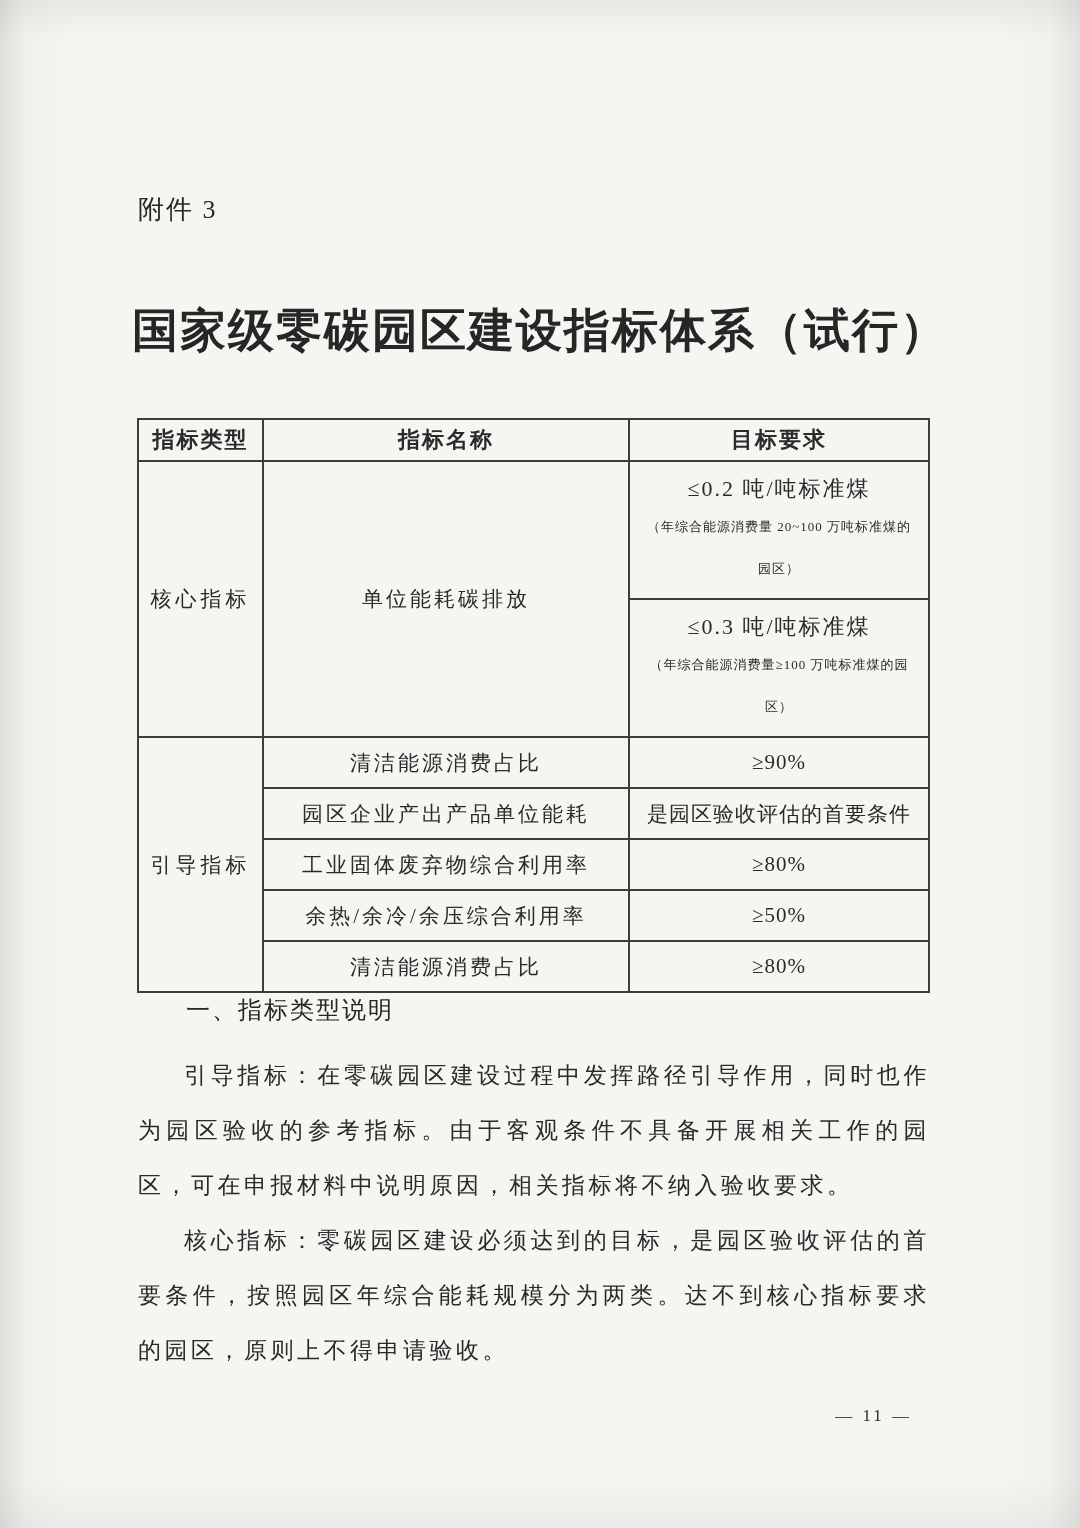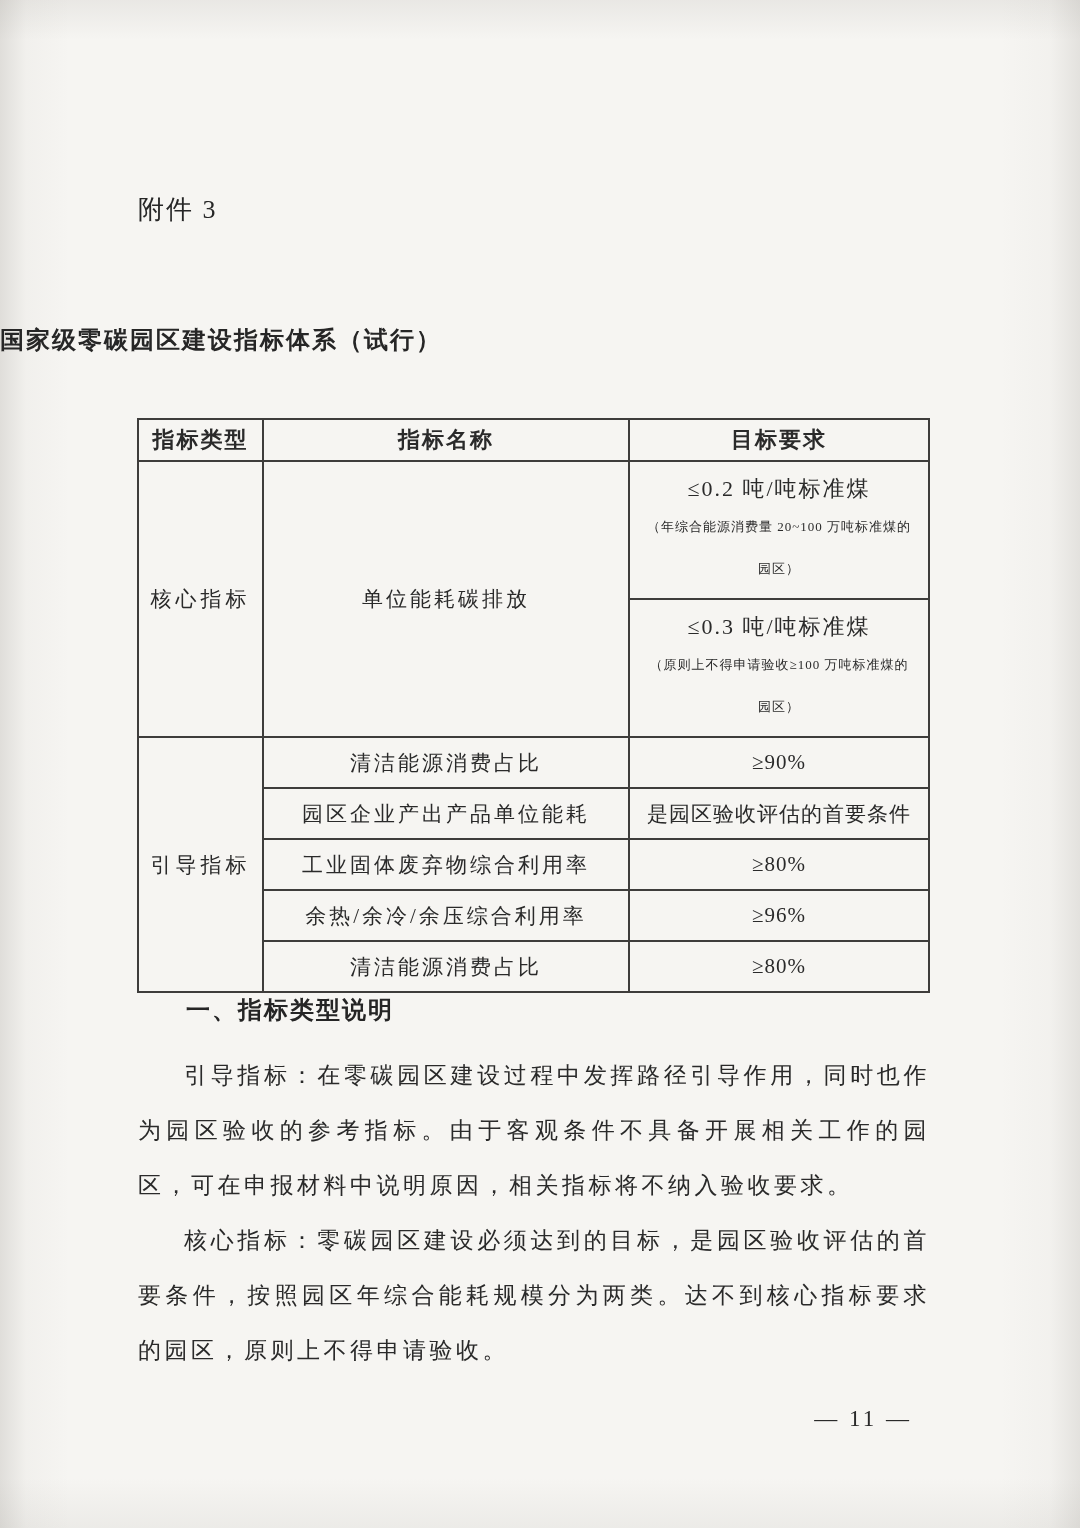--- a/index.html
+++ b/index.html
@@ -22,24 +22,24 @@
   .attachment {
     position: absolute;
     left: 138px;
     top: 192px;
     font-size: 26px;
     letter-spacing: 2px;
   }
   .doc-title {
     position: absolute;
     left: 0;
-    top: 324px;
+    top: 300px;
     width: 100%;
-    text-align: left;
-    font-size: 24px;
+    text-align: center;
+    font-size: 46px;
     font-weight: bold;
     letter-spacing: 2px;
     font-family: "Liberation Serif", "DejaVu Serif", serif;
   }
   table.indicator-table {
     position: absolute;
     left: 137px;
     top: 418px;
     width: 791px;
     border-collapse: collapse;
@@ -89,40 +89,40 @@
     padding: 0 14px 8px 14px;
   }
   .section {
     position: absolute;
     left: 138px;
     top: 994px;
     width: 792px;
   }
   .section-heading {
     font-size: 24px;
-    font-weight: bold;
+    font-weight: normal;
     letter-spacing: 2px;
     margin-left: 48px;
     margin-bottom: 22px;
     font-family: "Liberation Sans", "DejaVu Sans", sans-serif;
     color: #252525;
   }
   .section p {
     font-size: 23px;
     line-height: 55px;
     letter-spacing: 3.5px;
     text-align: justify;
     text-indent: 2em;
     color: #2a2a2a;
   }
   .page-number {
     position: absolute;
     right: 168px;
     top: 1406px;
-    font-size: 23px;
+    font-size: 17px;
     letter-spacing: 3px;
     color: #2a2a2a;
   }
 </style>
 </head>
 <body>
 
 <div class="page">
 
   <div class="attachment">附件 3</div>
@@ -147,39 +147,39 @@
         <td class="cell-type" rowspan="2">核心指标</td>
         <td class="cell-name" rowspan="2">单位能耗碳排放</td>
         <td class="cell-target">
           <div class="target-value">≤0.2 吨/吨标准煤</div>
           <div class="target-note">（年综合能源消费量 20~100 万吨标准煤的园区）</div>
         </td>
       </tr>
       <tr class="core-target-row-2">
         <td class="cell-target">
           <div class="target-value">≤0.3 吨/吨标准煤</div>
-          <div class="target-note">（原则上不得申请验收≥100 万吨标准煤的园区）</div>
+          <div class="target-note">（年综合能源消费量≥100 万吨标准煤的园区）</div>
         </td>
       </tr>
       <tr class="guide-row">
         <td class="cell-type" rowspan="5">引导指标</td>
         <td class="cell-name">清洁能源消费占比</td>
         <td class="cell-target">≥90%</td>
       </tr>
       <tr class="guide-row">
         <td class="cell-name">园区企业产出产品单位能耗</td>
         <td class="cell-target">是园区验收评估的首要条件</td>
       </tr>
       <tr class="guide-row">
         <td class="cell-name">工业固体废弃物综合利用率</td>
         <td class="cell-target">≥80%</td>
       </tr>
       <tr class="guide-row">
         <td class="cell-name">余热/余冷/余压综合利用率</td>
-        <td class="cell-target">≥96%</td>
+        <td class="cell-target">≥50%</td>
       </tr>
       <tr class="guide-row">
         <td class="cell-name">清洁能源消费占比</td>
         <td class="cell-target">≥80%</td>
       </tr>
     </tbody>
   </table>
 
   <div class="section">
     <h2 class="section-heading">一、指标类型说明</h2>

